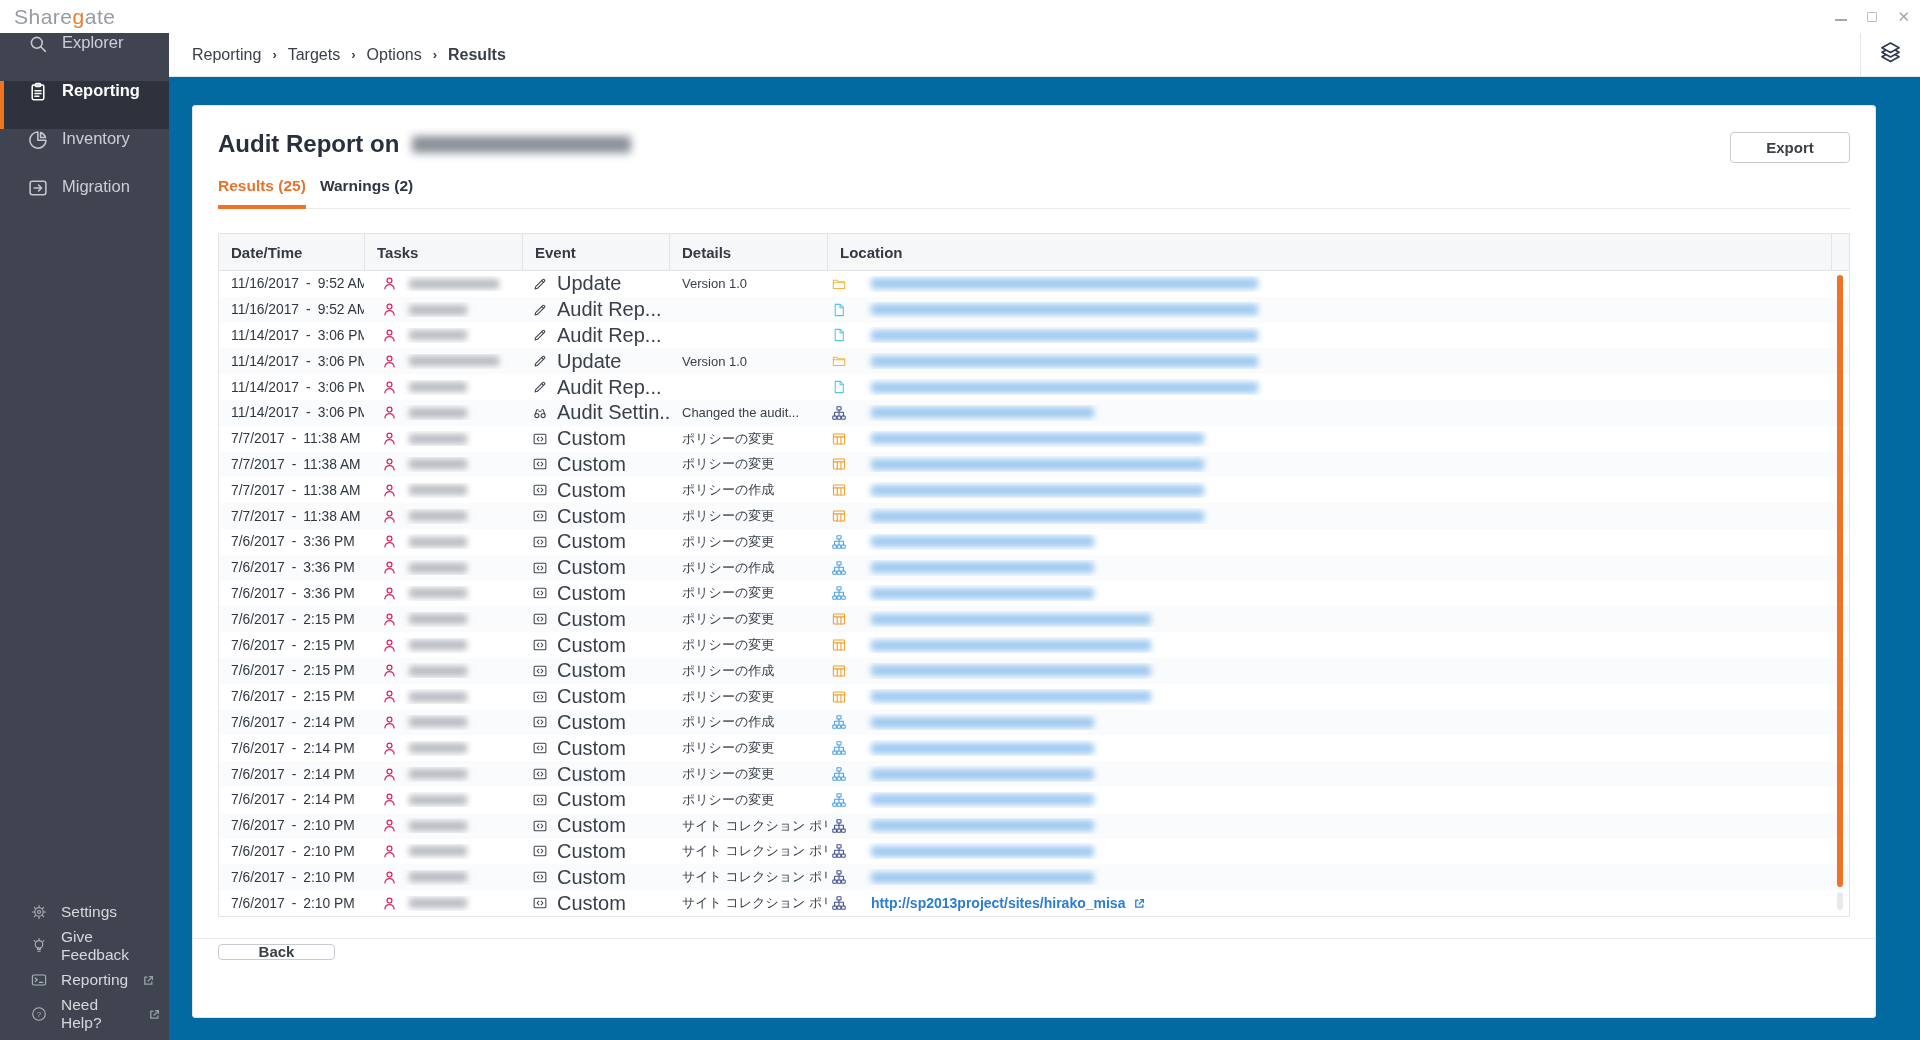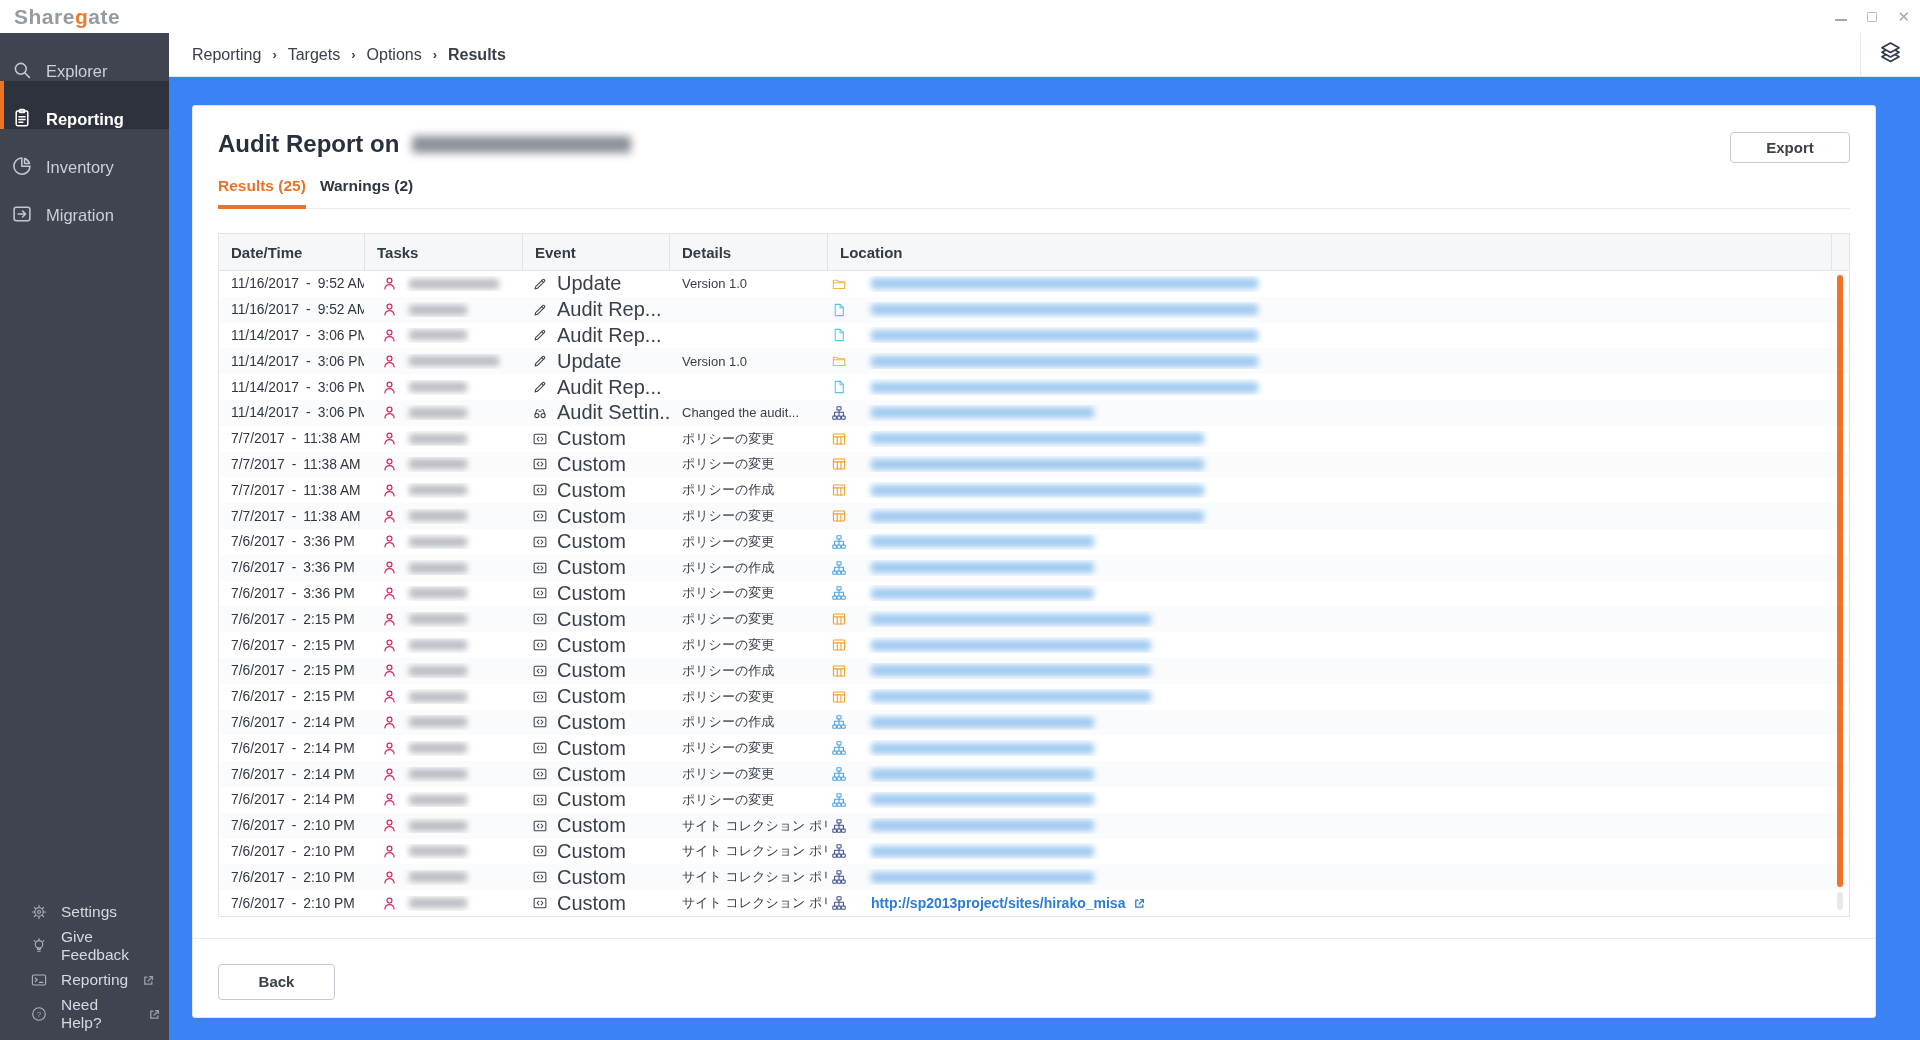--- a/index.html
+++ b/index.html
@@ -1,55 +1,55 @@
 <!DOCTYPE html>
 <html><head>
 <meta charset="utf-8">
 <style>
   *{box-sizing:border-box;margin:0;padding:0}
   html,body{width:1920px;height:1040px}
   body{font-family:"Liberation Sans",sans-serif;background:#eef0f2;position:relative;overflow:hidden}
 
   
   .topbar{position:absolute;top:0;left:0;right:0;height:33px;background:#fff;z-index:6}
-  .logo{position:absolute;left:14px;top:5px;font-size:21px;letter-spacing:.5px;color:#959ba3;font-weight:bold}
+  .logo{position:absolute;left:14px;top:5px;font-size:21px;letter-spacing:.5px;color:#959ba3;font-weight:normal}
   .logo .g{color:#f07a28}
   .win-controls{position:absolute;right:10px;top:0;height:33px;display:flex;align-items:center;gap:20px}
   .ctl{color:#a0a7af;font-size:14px;line-height:1;cursor:pointer;display:flex;align-items:center;justify-content:center}
   .ctl-min{width:12px;height:2px;background:#a0a7af;margin-top:6px}
   .ctl-max{width:10px;height:10px;border:1.5px solid #b9bec5;border-radius:1px}
 
   
   .sidebar{position:absolute;left:0;top:33px;bottom:0;width:169px;background:#3f4450;display:flex;flex-direction:column;z-index:5}
-  .nav-item{display:flex;align-items:flex-end;gap:13px;height:48px;padding-left:10px;color:#ccd0d6;font-size:16.5px;cursor:pointer;position:relative;flex:none}
+  .nav-item{display:flex;align-items:flex-start;gap:13px;height:48px;padding-left:26px;color:#ccd0d6;font-size:16.5px;cursor:pointer;position:relative;flex:none}
   .nav-item.active{background:#2e323c;color:#fff;font-weight:bold}
   .nav-item.active::before{content:"";position:absolute;left:0;top:0;bottom:0;width:4px;background:#f0731f}
   .nav-ic{display:flex;align-items:center;justify-content:center;width:23px;flex:none}
   .sidebar-spacer{flex:1}
   .tasks-item{display:flex;align-items:center;gap:13px;height:49px;padding-left:19px;color:#d6d9dd;font-size:16px;background:#464c59;border-top:1px solid #353a45;border-bottom:1px solid #353a45;cursor:pointer;flex:none}
   .side-footer{padding:6px 8px 9px}
   .foot-item{display:flex;align-items:center;gap:12px;height:34px;padding-left:21px;color:#d6d9dd;font-size:15.5px;cursor:pointer}
   .ext{display:flex;align-items:center;margin-left:2px}
 
   
   .crumbbar{position:absolute;left:169px;top:33px;right:0;height:44px;background:#fff;border-bottom:1px solid #e4e6e9;display:flex;align-items:center;padding-left:23px;z-index:4}
   .crumb{font-size:16px;color:#39404c;cursor:pointer}
   .crumb.current{font-weight:bold}
   .crumb-sep{margin:0 11px;color:#39404c;font-weight:bold;font-size:13px}
   .layers-btn{position:absolute;right:0;top:0;width:60px;height:43px;border-left:1px solid #e4e6e9;display:flex;align-items:center;justify-content:center;cursor:pointer;background:#fff}
 
   
-  .content{position:absolute;left:169px;top:77px;right:0;bottom:0;background:#3b82f6}
+  .content{position:absolute;left:169px;top:77px;right:0;bottom:0;background:#0369a1}
   .card{position:absolute;left:23px;top:28px;width:1684px;height:913px;background:#fff;border:1px solid #e2e4e8;border-radius:3px;padding:0 25px}
   .card-head{display:flex;justify-content:space-between;align-items:flex-start;padding-top:24px}
   .page-title{font-size:24px;font-weight:bold;color:#28303e;display:flex;align-items:center;gap:13px}
   .redact-title{display:inline-block;width:219px;height:17px;background:#59616e;border-radius:2px;filter:blur(4px);opacity:.7}
   .btn{border:1px solid #c6cad1;border-radius:4px;background:#fff;font-size:15px;font-weight:bold;color:#3a4148;display:flex;align-items:center;justify-content:center;cursor:pointer}
   .export-btn{width:120px;height:31px;margin-top:2px}
-  .back-btn{width:117px;height:36px;margin-top:25px}
+  .back-btn{width:117px;height:16px;margin-top:5px}
 
   .tabs{display:flex;gap:14px;margin-top:14px;border-bottom:1px solid #e8eaed}
   .tab{font-size:15.5px;font-weight:bold;color:#2e3644;padding-bottom:10px;cursor:pointer;border-bottom:4px solid transparent;margin-bottom:-1px}
   .tab.active{color:#e8732a;border-bottom-color:#f07226}
 
   
   .table{margin-top:24px;border:1px solid #e2e4e8;position:relative;background:#fff}
   .thead,.tr{display:grid;grid-template-columns:145px 158px 147px 158px 1fr 18px;align-items:center}
   .thead{height:37px;background:#f6f7f9;border-bottom:1px solid #e2e4e8}
   .th{font-size:15px;font-weight:bold;color:#333a46;padding-left:12px;height:100%;display:flex;align-items:center;border-left:1px solid #e2e4e8}

